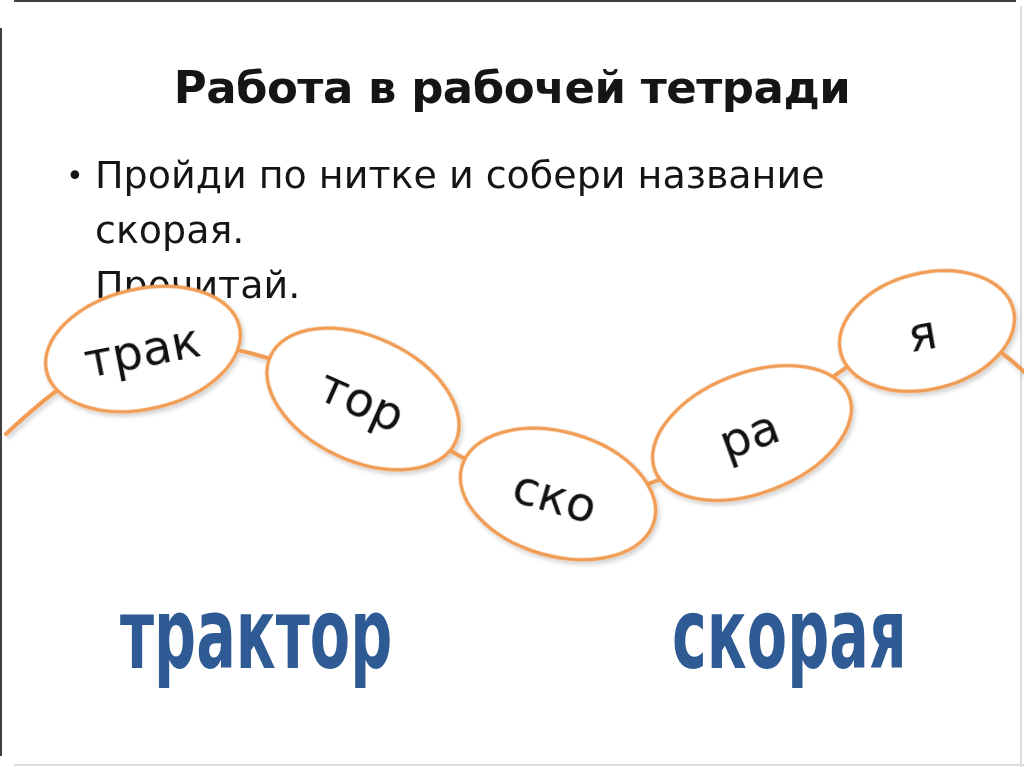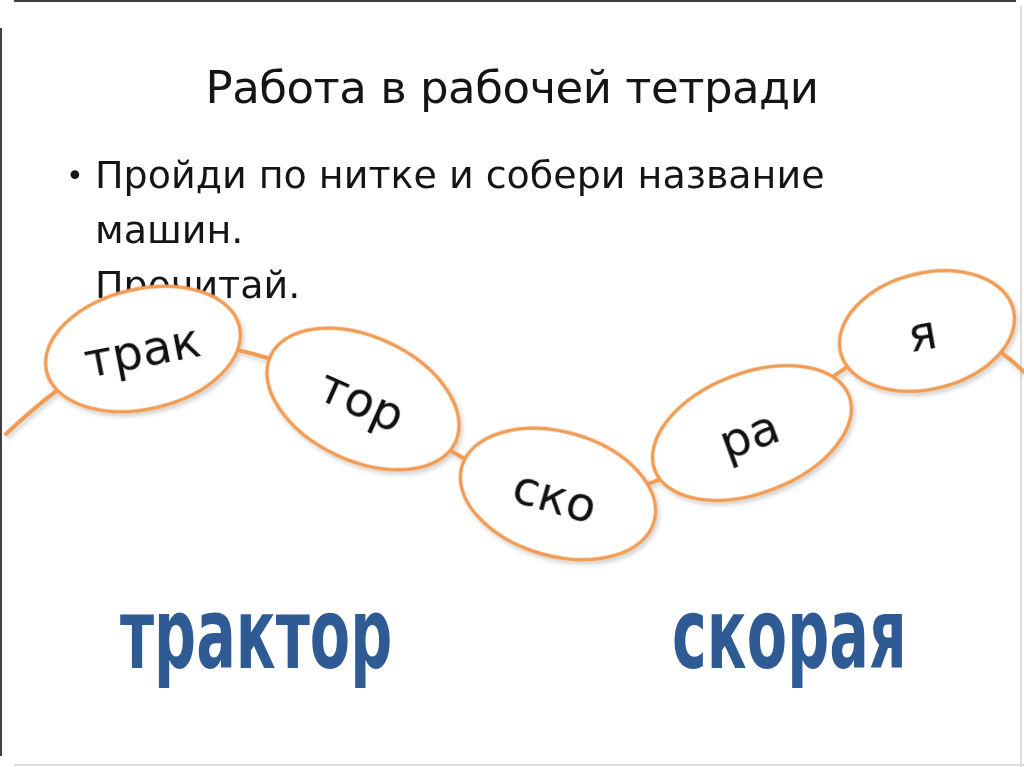--- a/index.html
+++ b/index.html
@@ -18,20 +18,21 @@
   .edge-light{position:absolute;background:var(--border-light,#dcdcdc);}
   .edge-right{left:1020px;top:6px;width:2px;height:761px;}
   .edge-bottom{left:14px;top:764px;width:1010px;height:2px;}
 
   .title{
     position:absolute;left:0;top:62px;width:100%;
     text-align:center;
     font-size:45px;line-height:1.15;
     letter-spacing:-0.5px;
     color:#151515;
+    font-weight:bold;
   }
   .bullet-row{
     position:absolute;left:66px;top:148px;width:900px;
     display:flex;align-items:flex-start;
     font-size:38px;line-height:1.45;color:#151515;
   }
   .bullet-marker{
     width:29px;flex:0 0 29px;
     font-size:30px;line-height:55px;
   }
@@ -73,21 +74,21 @@
   <div class="edge edge-top"></div>
   <div class="edge edge-left"></div>
   <div class="edge-light edge-right"></div>
   <div class="edge-light edge-bottom"></div>
 
   <div class="title">Работа в рабочей тетради</div>
 
   <div class="bullet-row">
     <span class="bullet-marker">•</span>
     <div class="bullet-text">
-      <div>Пройди по нитке и собери название машин.</div>
+      <div>Пройди по нитке и собери название скорая.</div>
       <div>Прочитай.</div>
     </div>
   </div>
 
   <svg class="thread-svg" width="1024" height="767" viewBox="0 0 1024 767">
     <defs>
       <filter id="softshadow" x="-20%" y="-20%" width="140%" height="140%">
         <feDropShadow dx="2" dy="3" stdDeviation="2" flood-color="#000000" flood-opacity="0.18"></feDropShadow>
       </filter>
     </defs>

